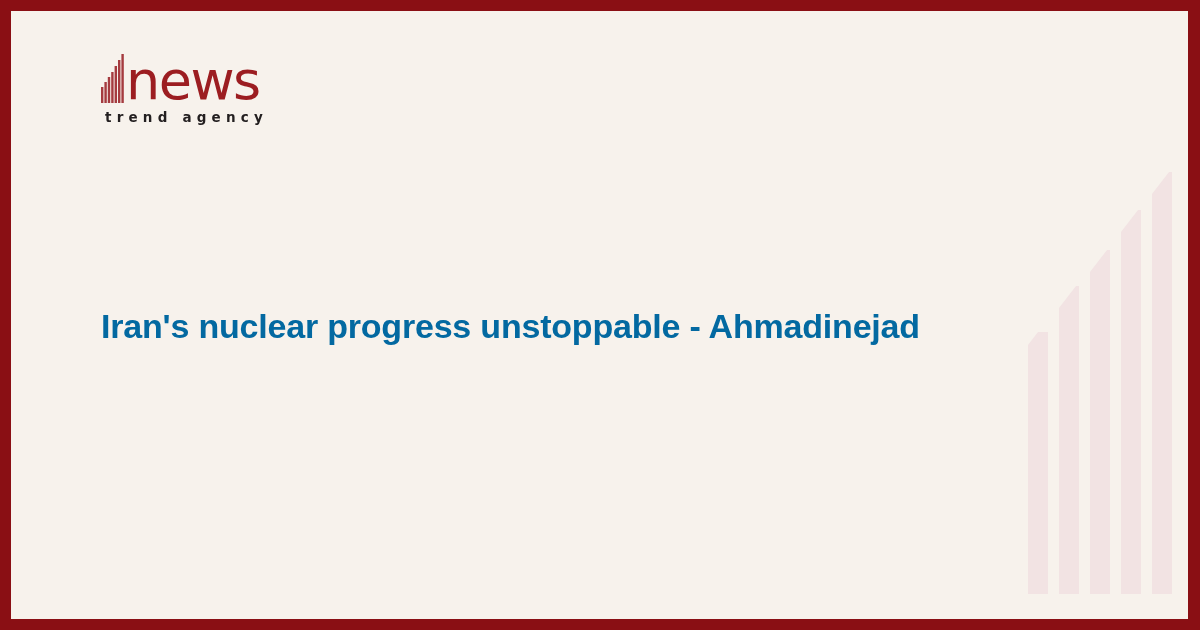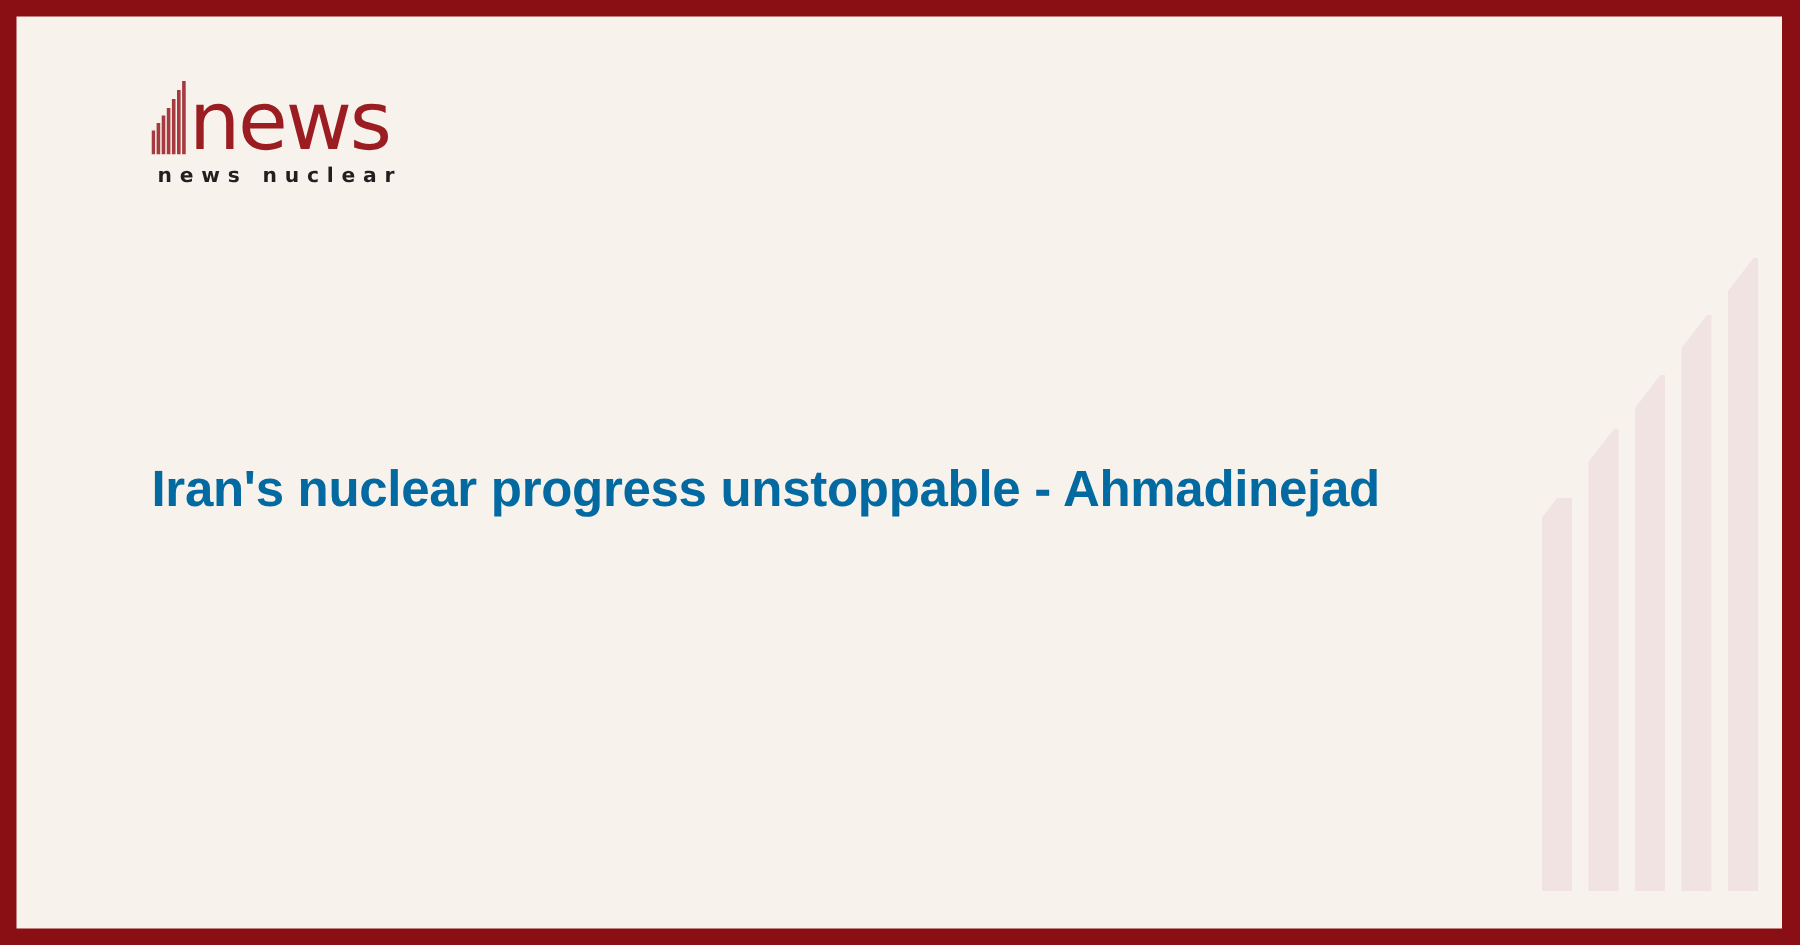--- a/index.html
+++ b/index.html
@@ -133,19 +133,19 @@
               <rect x="6.8" y="24" width="2.4" height="26"></rect>
               <rect x="10.2" y="19" width="2.4" height="31"></rect>
               <rect x="13.6" y="13" width="2.4" height="37"></rect>
               <rect x="17.0" y="7" width="2.4" height="43"></rect>
               <rect x="20.4" y="1" width="2.4" height="49"></rect>
             </g>
           </svg>
         </span>
         <span class="logo-word">news</span>
       </div>
-      <div class="logo-sub">news nuclear</div>
+      <div class="logo-sub">trend agency</div>
     </div>
 
     <h1 class="headline">Iran's nuclear progress unstoppable - Ahmadinejad</h1>
 
   </div>
 </div>
 
 </body></html>

